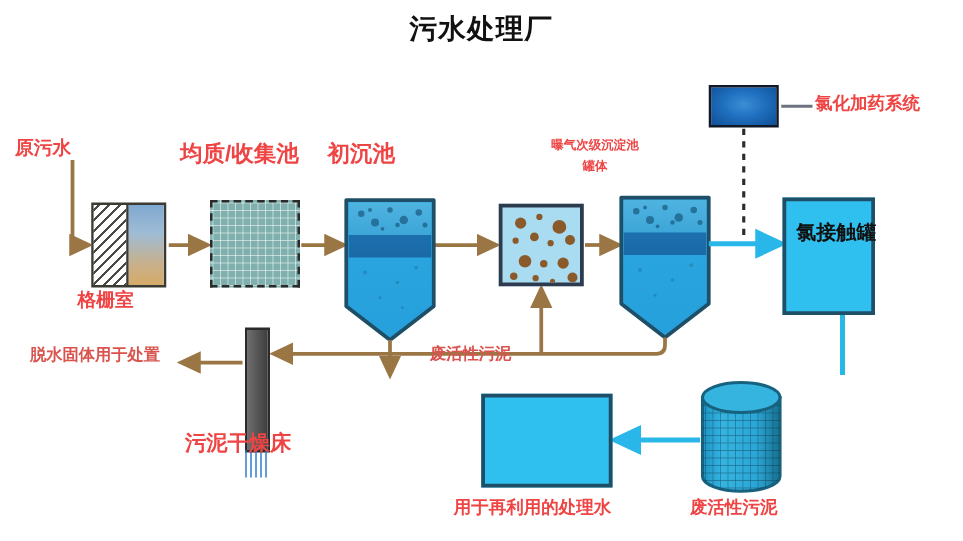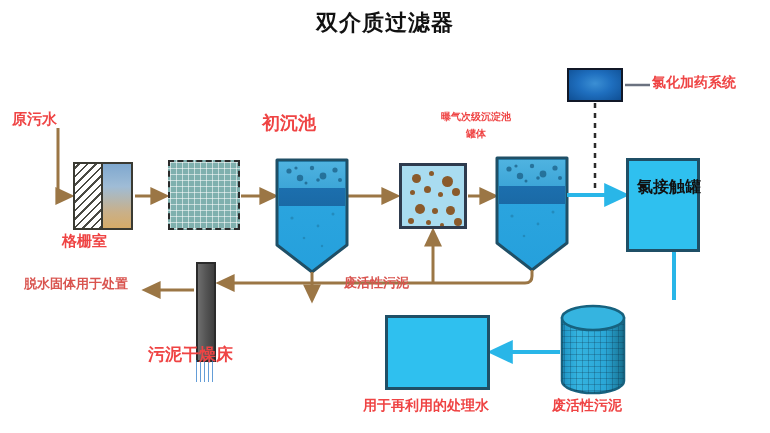--- a/index.html
+++ b/index.html
@@ -162,21 +162,21 @@
   #label-dewatered { left: 24px; top: 277px; font-size: 13px; }
   #label-sludge-bed { left: 148px; top: 345px; font-size: 17px; }
   #label-treated-water { left: 363px; top: 397px; font-size: 14px; }
   #label-filter { left: 552px; top: 397px; font-size: 14px; }
 </style>
 </head>
 <body>
 
 <div id="canvas">
 
-  <div class="lbl" id="title">双介质过滤器</div>
+  <div class="lbl" id="title">污水处理厂</div>
 
   <svg id="wires" viewBox="0 0 770 433" xmlns="http://www.w3.org/2000/svg">
     <defs>
       <marker id="ah-brown" markerWidth="7" markerHeight="7" refX="4.2" refY="3" orient="auto" markerUnits="strokeWidth">
         <path d="M0,0 L6.4,3 L0,6 z" fill="#9b7645"></path>
       </marker>
       <marker id="ah-brown-sm" markerWidth="7" markerHeight="7" refX="4.2" refY="3" orient="auto" markerUnits="strokeWidth">
         <path d="M0,0 L6.4,3 L0,6 z" fill="#9b7645"></path>
       </marker>
       <marker id="ah-cyan" markerWidth="7" markerHeight="7" refX="4.2" refY="3" orient="auto" markerUnits="strokeWidth">
@@ -320,20 +320,21 @@
 
   <div class="unit" id="treated-water-tank"></div>
 
   <div class="unit" id="sludge-drying-bed"></div>
   <div id="sludge-bed-drip"></div>
 
   <div class="lbl" id="label-raw-sewage">原污水</div>
 
   <div class="lbl" id="label-screen-chamber">格栅室</div>
 
+  <div class="lbl" id="label-eq-tank">均质/收集池</div>
 
   <div class="lbl" id="label-primary-clarifier">初沉池</div>
 
   <div class="lbl" id="label-aeration-line1">曝气次级沉淀池</div>
 
   <div class="lbl" id="label-aeration-line2">罐体</div>
 
   <div class="lbl" id="label-chlor-dose">氯化加药系统</div>
 
   <div class="lbl lbl-red" id="label-waste-sludge">废活性污泥</div>

